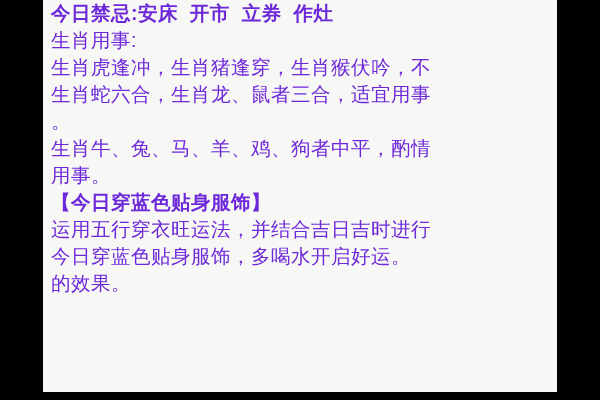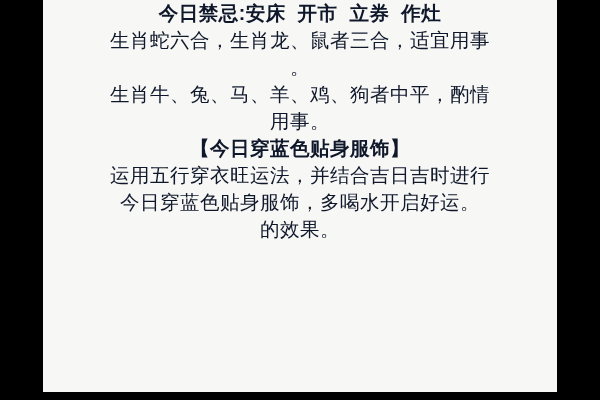--- a/index.html
+++ b/index.html
@@ -24,22 +24,22 @@
     left: 43px;
     top: 0;
     width: 514px;
     height: 400px;
     background: #f7f7f5;
     box-sizing: border-box;
     padding: 0 8px;
     overflow: hidden;
   }
   .line {
-    text-align: center;
-    color: #0f172a;
+    text-align: left;
+    color: #6d28d9;
     font-size: 19.5px;
     line-height: 27px;
     letter-spacing: 0.5px;
     white-space: pre-wrap;
     word-break: break-all;
   }
   .bold {
     font-weight: bold;
   }
   .bracket {
@@ -54,20 +54,22 @@
     background: #000000;
   }
 </style>
 </head>
 <body>
 
 <div class="page">
   <div class="sheet">
 
     <div class="line bold">今日禁忌:安床  开市  立券  作灶</div>
+    <div class="line">生肖用事:</div>
+    <div class="line">生肖虎逢冲，生肖猪逢穿，生肖猴伏吟，不</div>
     <div class="line">生肖蛇六合，生肖龙、鼠者三合，适宜用事</div>
     <div class="line">。</div>
     <div class="line">生肖牛、兔、马、羊、鸡、狗者中平，酌情</div>
     <div class="line">用事。</div>
     <div class="line bracket">【今日穿蓝色贴身服饰】</div>
     <div class="line">运用五行穿衣旺运法，并结合吉日吉时进行</div>
     <div class="line">今日穿蓝色贴身服饰，多喝水开启好运。</div>
     <div class="line">的效果。</div>
 
   </div>

